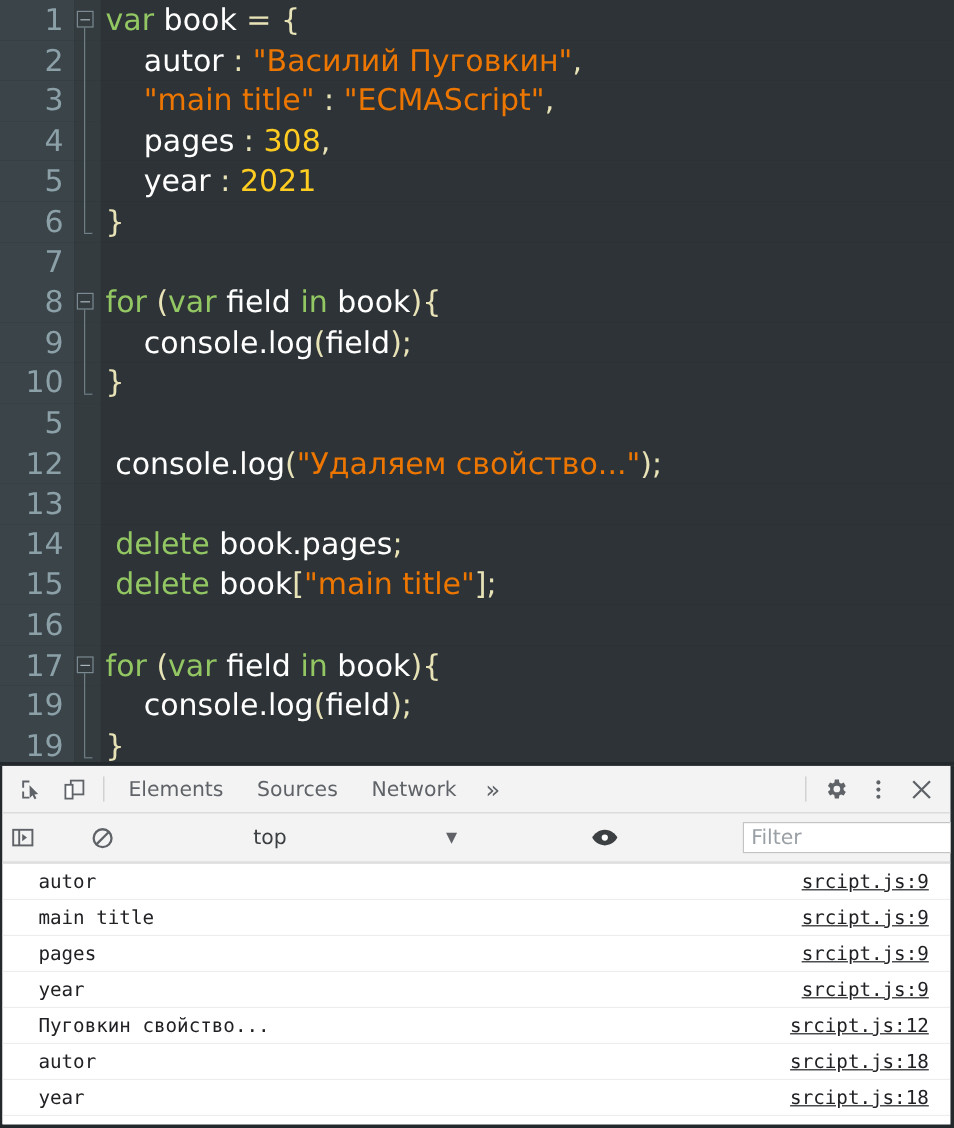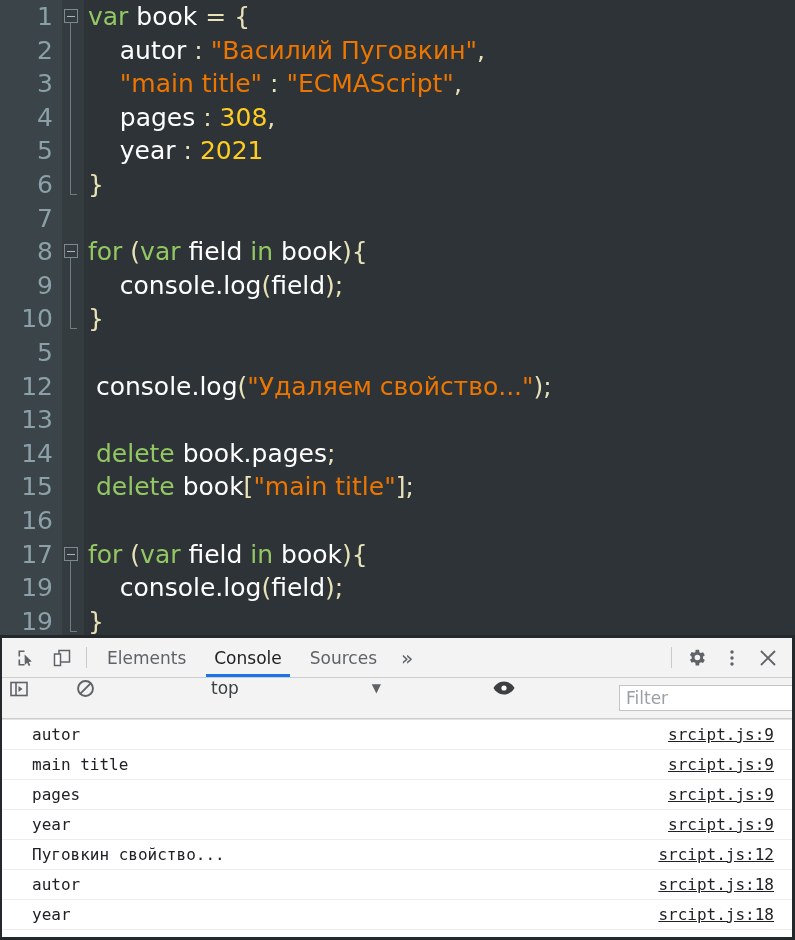--- a/index.html
+++ b/index.html
@@ -135,21 +135,21 @@
     display: flex; align-items: center;
     padding: 0 10px; font-size: 20px; color: #5f6368; cursor: pointer;
   }
   .dt-spacer { flex: 1 1 auto; }
 
   .dt-toolbar {
     flex: 0 0 40px;
     background: #f3f3f3;
     border-bottom: 1px solid #cdcdcd;
     display: flex;
-    align-items: flex-start;
+    align-items: center;
     padding-left: 6px;
     gap: 45px;
   }
   .ctx-select {
     display: flex; align-items: center;
     min-width: 190px;
     font-size: 17px; color: #3c4043;
     padding-left: 12px;
     cursor: pointer;
   }
@@ -336,25 +336,25 @@
         <svg width="20" height="20" viewBox="0 0 20 20">
           <rect x="7" y="2.5" width="10.5" height="11.5" fill="none" stroke="#5f6368" stroke-width="1.5"></rect>
           <rect x="2.5" y="6" width="6" height="11.5" fill="#fff" stroke="#5f6368" stroke-width="1.5"></rect>
         </svg>
       </div>
       <div class="vsep"></div>
       <div id="dt-tabs" style="display:flex;align-items:stretch;">
           <div class="dt-tab">
             <span>Elements</span>
           </div>
-          <div class="dt-tab active">
-            <span>Console</span>
-          </div>
           <div class="dt-tab">
             <span>Sources</span>
+          </div>
+          <div class="dt-tab">
+            <span>Network</span>
           </div>
         </div>
       <div class="dt-more">»</div>
       <div class="dt-spacer"></div>
       <div class="vsep"></div>
       <div class="dt-iconbtn">
         <svg width="21" height="21" viewBox="0 0 24 24">
           <path fill="#5f6368" d="M19.4 13a7.8 7.8 0 000-2l2.1-1.6-2-3.5-2.5 1a7.6 7.6 0 00-1.7-1L15 3h-4l-.3 2.7a7.6 7.6 0 00-1.7 1l-2.5-1-2 3.5L6.6 11a7.8 7.8 0 000 2l-2.1 1.6 2 3.5 2.5-1c.5.4 1.1.8 1.7 1L11 21h4l.3-2.7c.6-.3 1.2-.6 1.7-1l2.5 1 2-3.5zM13 15.2a3.2 3.2 0 110-6.4 3.2 3.2 0 010 6.4z"></path>
         </svg>
       </div>

